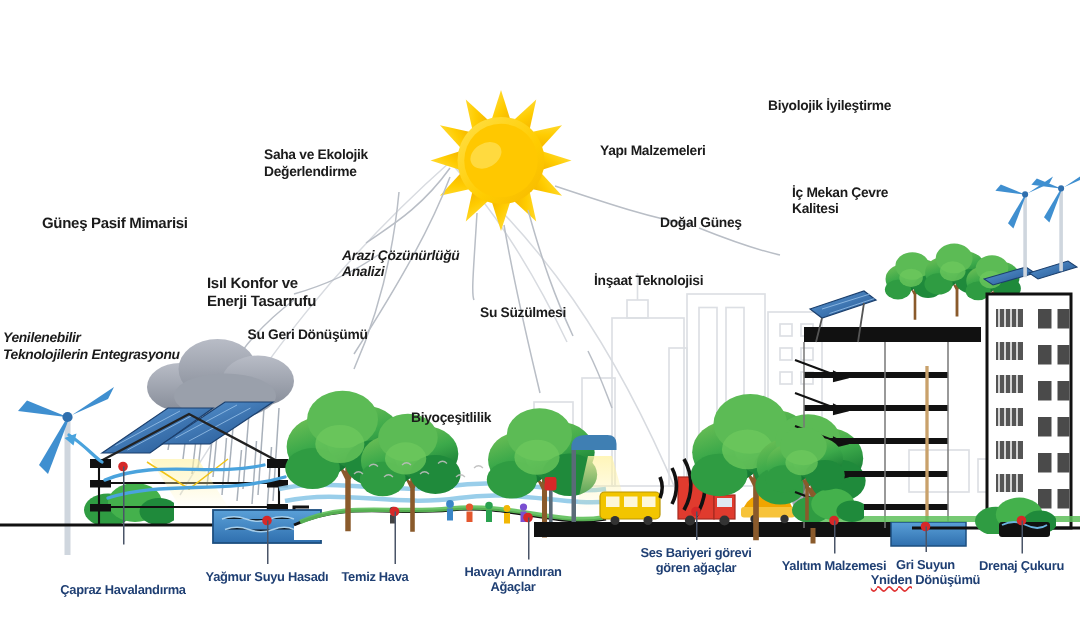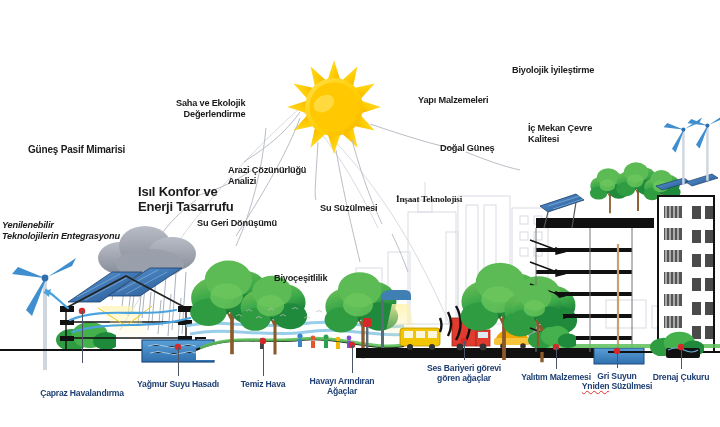--- a/index.html
+++ b/index.html
@@ -462,50 +462,50 @@
       <circle cx="556" cy="347" r="3.2"></circle>
       <circle cx="617" cy="351" r="3.2"></circle>
       <circle cx="681" cy="347" r="3.2"></circle>
     </g>
   </svg>
 
   <div id="top-layer">
       <div class="lbl top" style="left: 28px; top: 144px; font-size: 10px; color: rgb(27, 27, 27);">Güneş Pasif Mimarisi</div>
       <div class="lbl top" style="left: 2px; top: 220px; font-size: 9.2px; color: rgb(27, 27, 27); font-style: italic;">Yenilenebilir
 Teknolojilerin Entegrasyonu</div>
-      <div class="lbl top" style="left: 138px; top: 184px; font-size: 13px; color: rgb(27, 27, 27);">Isıl Konfor ve
+      <div class="lbl top" style="left: 138px; top: 184px; font-size: 10px; color: rgb(27, 27, 27);">Isıl Konfor ve
 Enerji Tasarrufu</div>
-      <div class="lbl top" style="left: 165px; top: 218px; font-size: 9.2px; color: rgb(27, 27, 27); margin-left: 32px;">Su Geri Dönüşümü</div>
-      <div class="lbl top" style="left: 176px; top: 98px; font-size: 9.2px; color: rgb(27, 27, 27); text-align: right;">Saha ve Ekolojik
+      <div class="lbl top" style="left: 165px; top: 218px; font-size: 9.2px; color: rgb(27, 27, 27);">Su Geri Dönüşümü</div>
+      <div class="lbl top" style="left: 176px; top: 98px; font-size: 9.2px; color: rgb(27, 27, 27);">Saha ve Ekolojik
 Değerlendirme</div>
-      <div class="lbl top" style="left: 228px; top: 165px; font-size: 9.2px; color: rgb(27, 27, 27);">Arazi Çözünürlüğü
+      <div class="lbl top" style="left: 228px; top: 165px; font-size: 9.2px; color: rgb(27, 27, 27); font-style: italic;">Arazi Çözünürlüğü
 Analizi</div>
       <div class="lbl top" style="left: 320px; top: 203px; font-size: 9.2px; color: rgb(27, 27, 27);">Su Süzülmesi</div>
-      <div class="lbl top" style="left: 418px; top: 95px; font-size: 9.2px; color: rgb(27, 27, 27);">Yapı Malzemeleri</div>
+      <div class="lbl top" style="left: 400px; top: 95px; font-size: 9.2px; color: rgb(27, 27, 27);">Yapı Malzemeleri</div>
       <div class="lbl top" style="left: 440px; top: 143px; font-size: 9.2px; color: rgb(27, 27, 27);">Doğal Güneş</div>
-      <div class="lbl top" style="left: 396px; top: 194px; font-size: 9.2px; color: rgb(27, 27, 27); font-family: Liberation Serif, serif;">İnşaat Teknolojisi</div>
+      <div class="lbl top" style="left: 396px; top: 182px; font-size: 9.2px; color: rgb(27, 27, 27);">İnşaat Teknolojisi</div>
       <div class="lbl top" style="left: 512px; top: 65px; font-size: 9.2px; color: rgb(27, 27, 27);">Biyolojik İyileştirme</div>
       <div class="lbl top" style="left: 528px; top: 123px; font-size: 9.2px; color: rgb(27, 27, 27);">İç Mekan Çevre
 Kalitesi</div>
       <div class="lbl top" style="left: 274px; top: 273px; font-size: 9.2px; color: rgb(27, 27, 27);">Biyoçeşitlilik</div>
     </div>
   <div id="bottom-layer">
       <div class="leader" style="left: 82px; top: 311px; height: 52px;"></div>
       <div class="lbl bot" style="top: 388px; left: 12px; width: 140px; color: rgb(31, 63, 115);">Çapraz Havalandırma</div>
       <div class="leader" style="left: 178px; top: 347px; height: 29px;"></div>
       <div class="lbl bot" style="top: 379px; left: 108px; width: 140px; color: rgb(31, 63, 115);">Yağmur Suyu Hasadı</div>
       <div class="leader" style="left: 263px; top: 341px; height: 35px;"></div>
-      <div class="lbl bot" style="top: 379px; left: 193px; width: 140px; color: rgb(31, 63, 115); text-align: center;">Temiz Hava</div>
+      <div class="lbl bot" style="top: 379px; left: 180px; width: 140px; color: rgb(31, 63, 115); text-align: center;">Temiz Hava</div>
       <div class="leader" style="left: 352px; top: 345px; height: 28px;"></div>
       <div class="lbl bot" style="top: 376px; left: 272px; width: 140px; color: rgb(31, 63, 115);">Havayı Arındıran
 Ağaçlar</div>
       <div class="leader" style="left: 464px; top: 341px; height: 19px;"></div>
       <div class="lbl bot" style="top: 363px; left: 394px; width: 140px; color: rgb(31, 63, 115);">Ses Bariyeri görevi
 gören ağaçlar</div>
       <div class="leader" style="left: 556px; top: 347px; height: 22px;"></div>
       <div class="lbl bot" style="top: 372px; left: 486px; width: 140px; color: rgb(31, 63, 115);">Yalıtım Malzemesi</div>
       <div class="leader" style="left: 617px; top: 351px; height: 17px;"></div>
-      <div class="lbl bot" style="top: 371px; left: 547px; width: 140px; color: rgb(31, 63, 115);"><span>Gri Suyun</span><br><span class="redsquig">Yniden</span><span> Süzülmesi</span></div>
+      <div class="lbl bot" style="top: 371px; left: 547px; width: 140px; color: rgb(31, 63, 115);"><span>Gri Suyun</span><br><span class="redsquig">Yniden</span><span> Dönüşümü</span></div>
       <div class="leader" style="left: 681px; top: 347px; height: 22px;"></div>
       <div class="lbl bot" style="top: 372px; left: 611px; width: 140px; color: rgb(31, 63, 115);">Drenaj Çukuru</div>
     </div>
 
 </div>
 
 </body></html>

